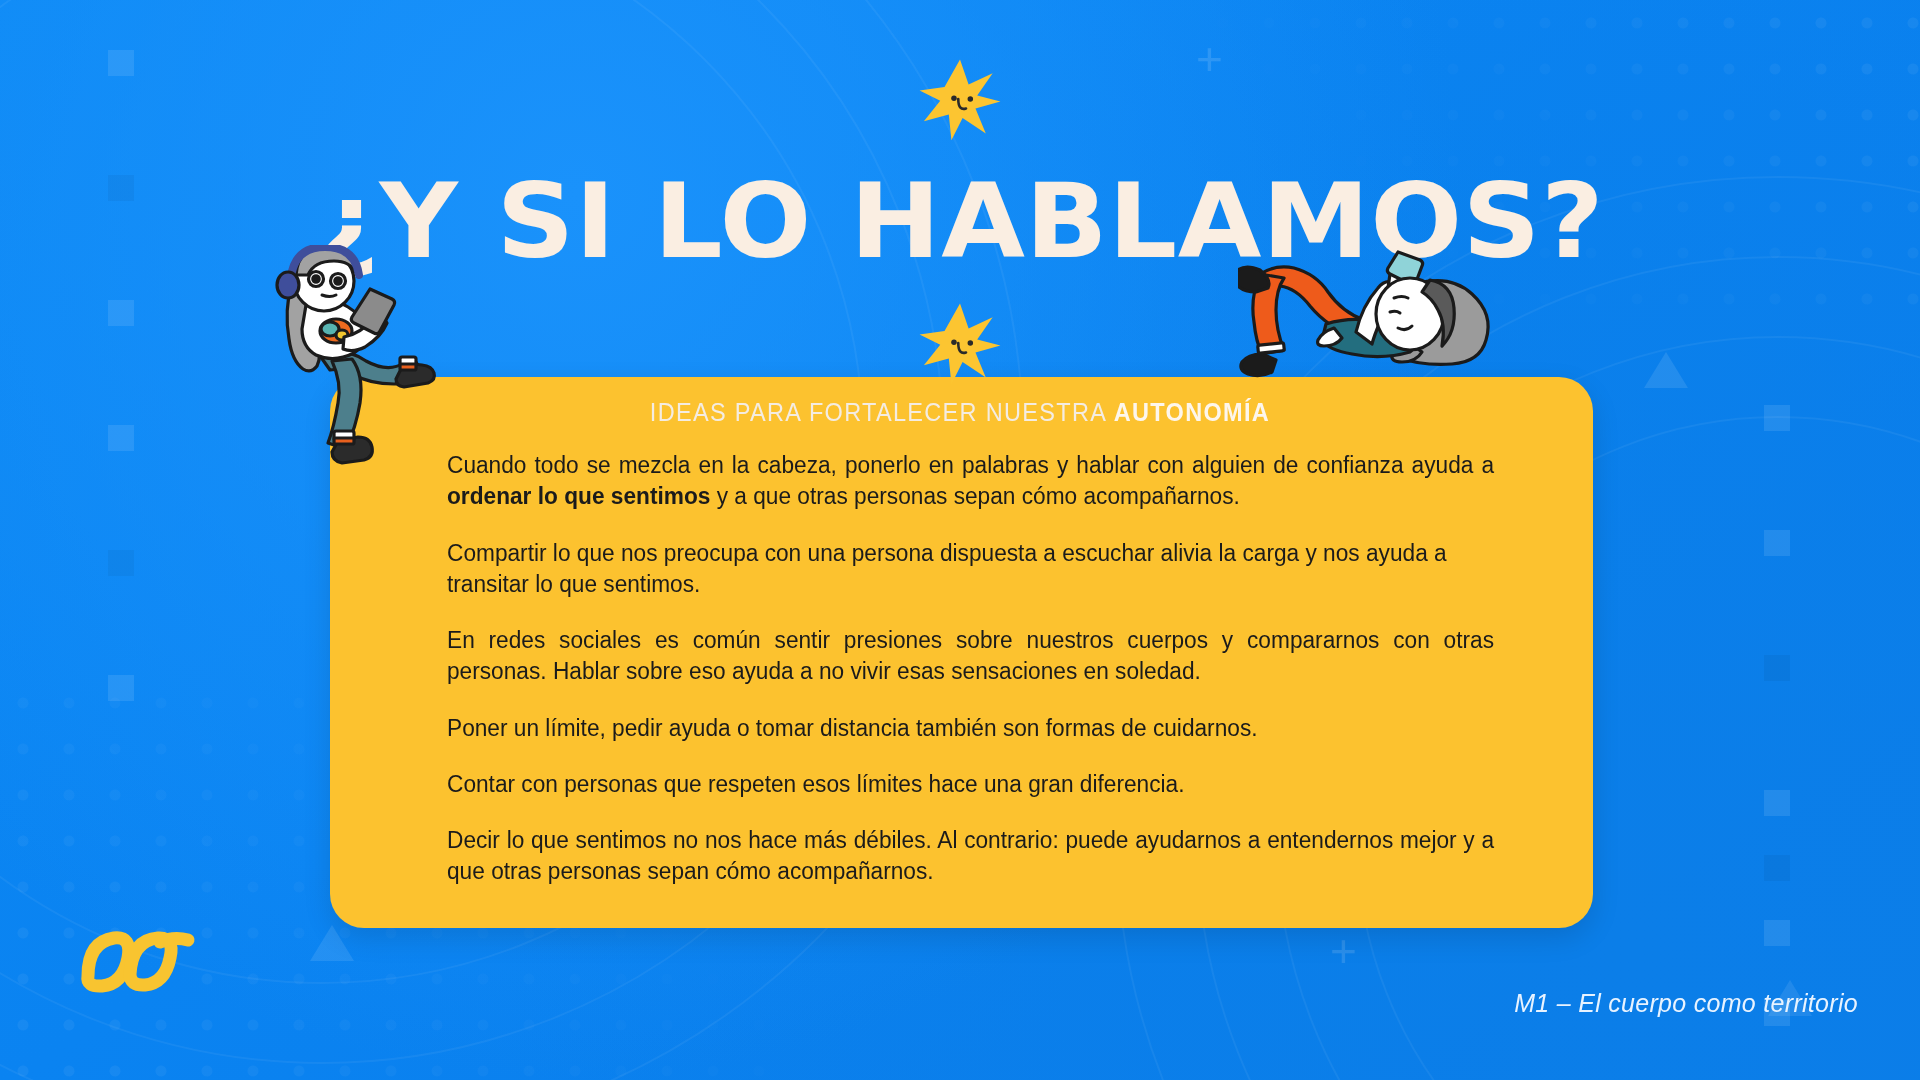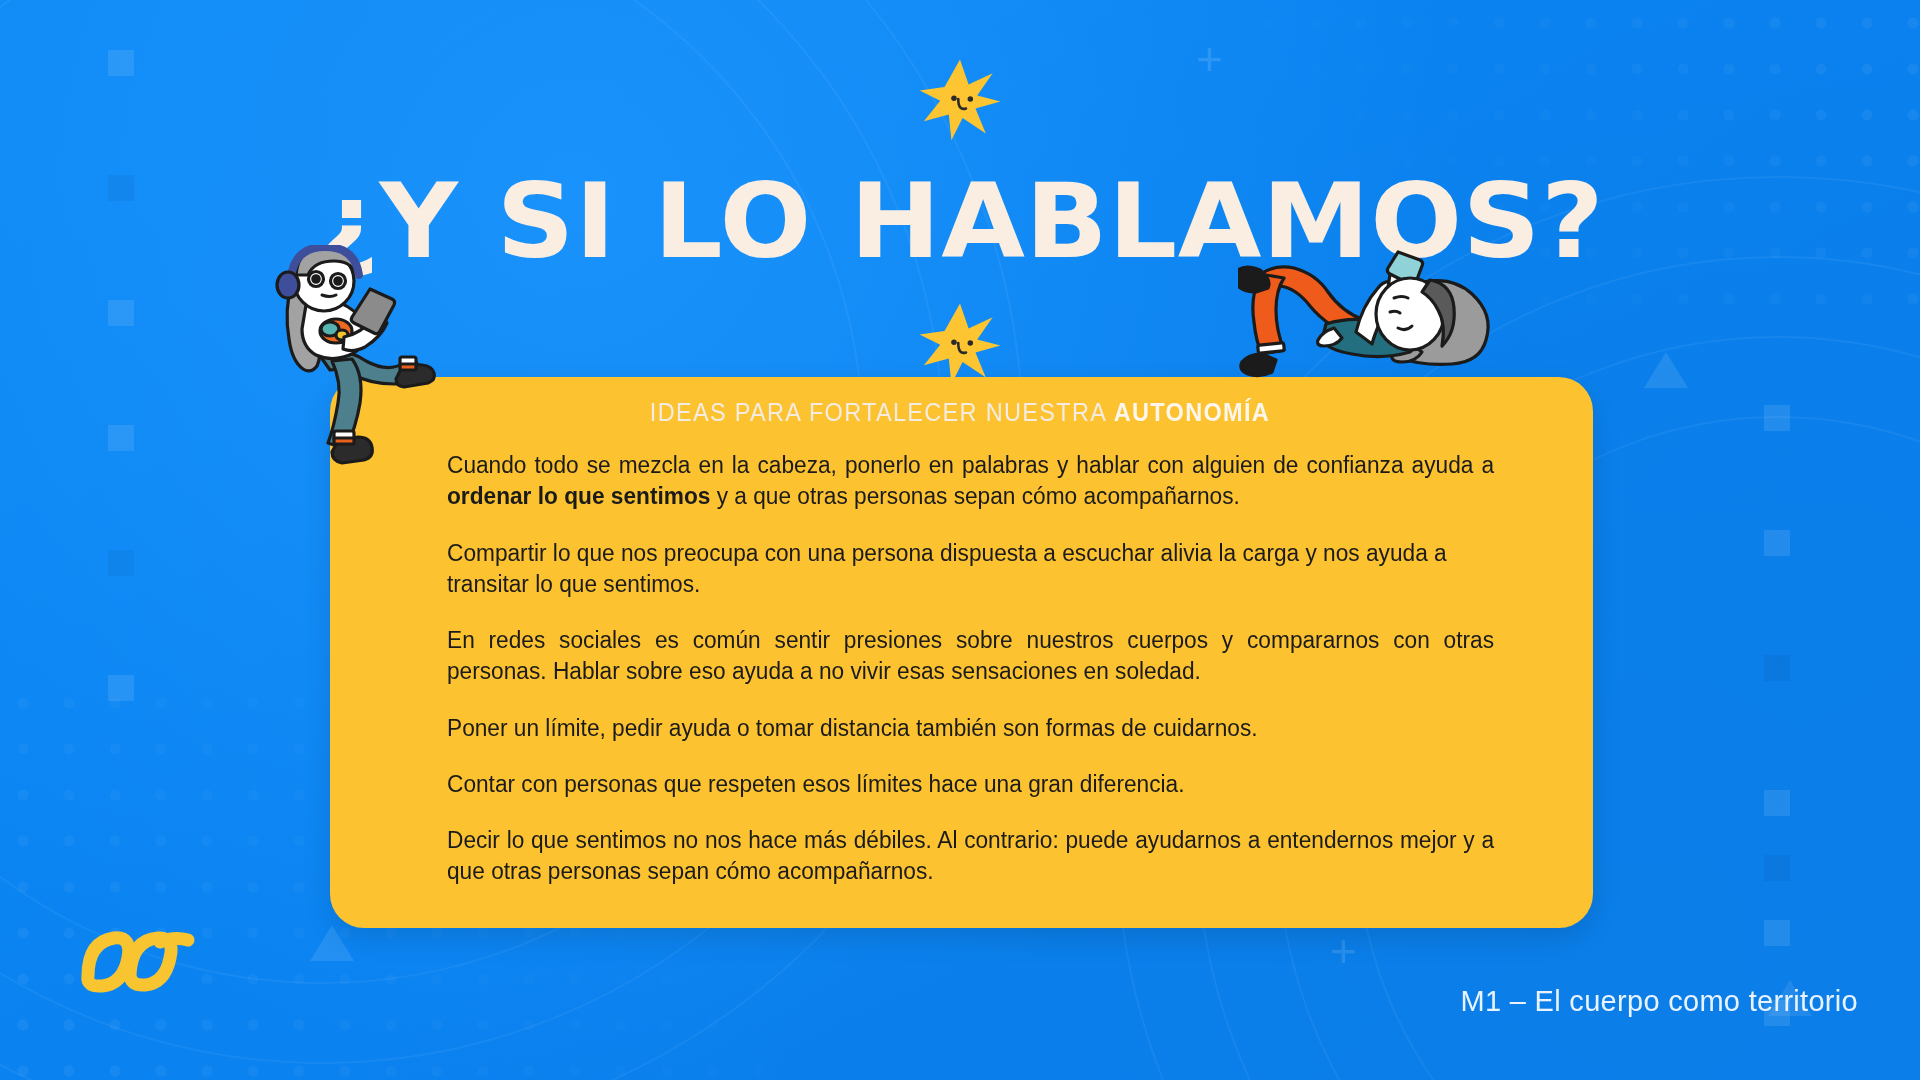--- a/index.html
+++ b/index.html
@@ -98,21 +98,21 @@
     transform:scaleX(0.965);
   }
   .para:last-child{margin-bottom:0;}
   .para.noj{text-align:left;}
   .para b{font-weight:bold;}
 
   
   #footer{
     position:absolute;right:62px;bottom:62px;z-index:8;
     font-family:"Liberation Sans", sans-serif;
-    font-size:29px;color:#e8f3ff;font-weight:300;letter-spacing:0.3px;
+    font-size:25px;color:#e8f3ff;font-weight:300;letter-spacing:0.3px;font-style:italic;
   }
   #logo{position:absolute;left:78px;bottom:78px;z-index:8;}
 
   .illus{position:absolute;z-index:9;}
   #illus-left{left:258px;top:245px;}
   #illus-right{left:1238px;top:236px;}
   .star{position:absolute;z-index:7;}
 </style>
 </head>
 <body>

